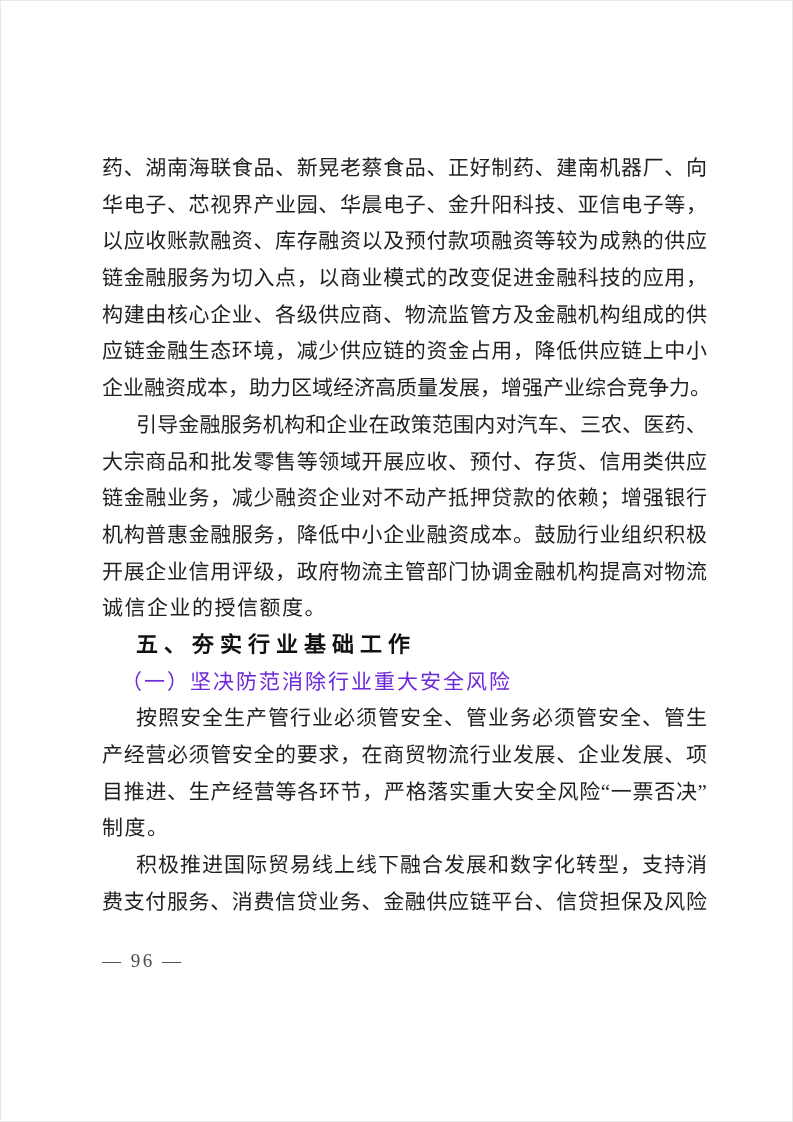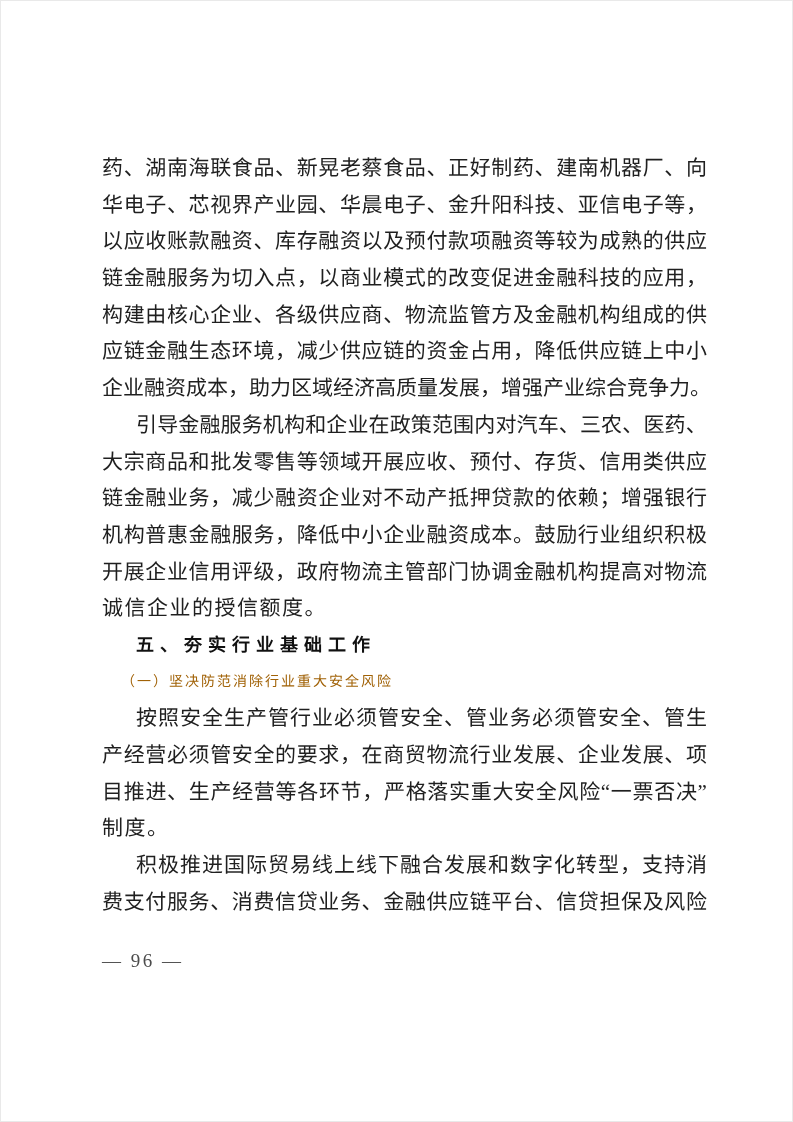--- a/index.html
+++ b/index.html
@@ -46,34 +46,34 @@
   
   .line.end { letter-spacing: 1.5px; }
 
   .heading {
     margin: 0;
     height: 36.7px;
     line-height: 36.7px;
     padding-left: 34px;
     font-family: "DejaVu Sans", "Liberation Sans", sans-serif;
     font-weight: 700;
-    font-size: 18px;
+    font-size: 22px;
     letter-spacing: 6px;
     color: #111111;
   }
 
   .subheading {
     margin: 0;
     height: 36.7px;
     line-height: 36.7px;
     padding-left: 19px;
-    font-size: 14px;
+    font-size: 21px;
     font-weight: 400;
     letter-spacing: 2px;
-    color: #a16207;
+    color: #6d28d9;
   }
 
   .footer {
     position: absolute;
     left: 102px;
     top: 947px;
     height: 28px;
     line-height: 28px;
     font-size: 19px;
     letter-spacing: 2.5px;

